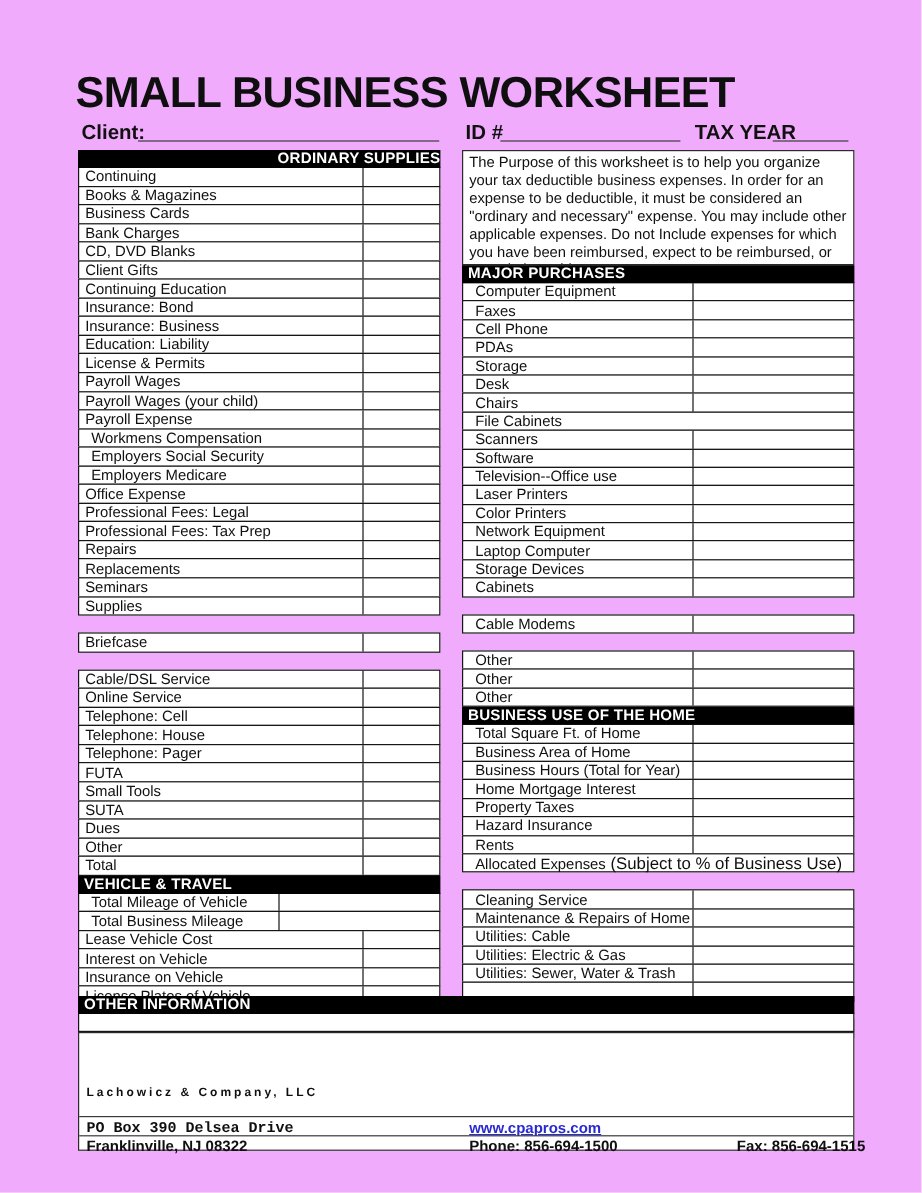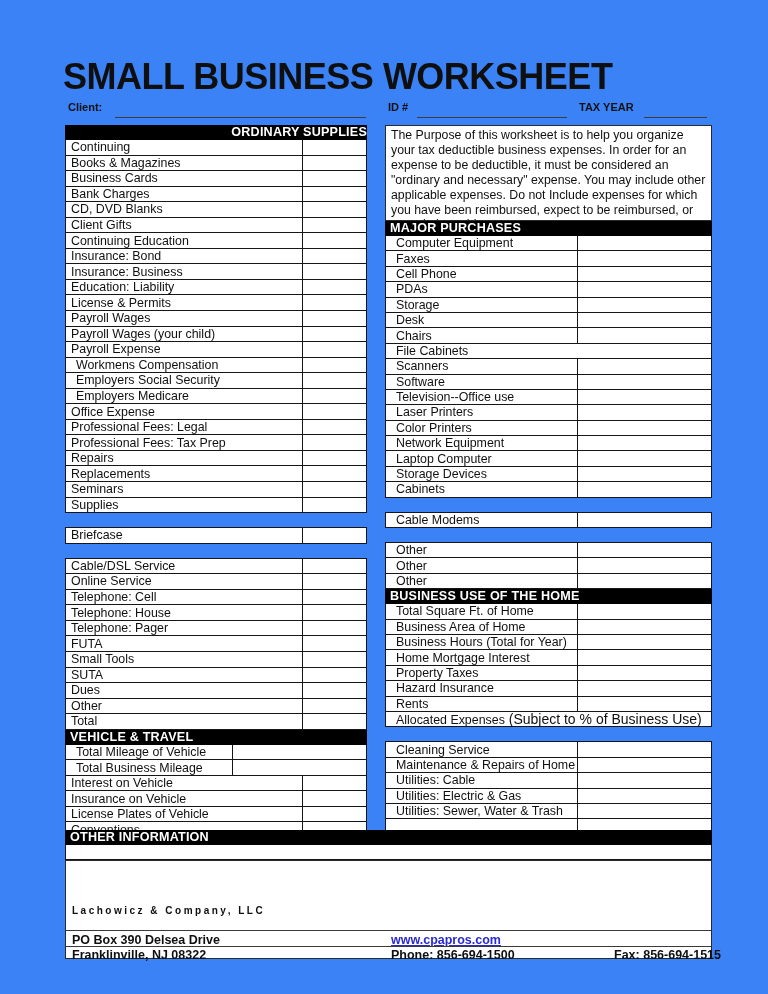--- a/index.html
+++ b/index.html
@@ -1,25 +1,25 @@
 <!DOCTYPE html>
 <html><head>
 <meta charset="utf-8">
 <style>
   html,body{margin:0;padding:0;background:#ffffff;}
   .page{
-    position:relative;width:768px;height:994px;background:#3b82f6;
+    position:relative;width:768px;height:994px;background:#f0abfc;
     font-family:"Liberation Sans","DejaVu Sans",sans-serif;color:#141414;
     overflow:hidden;
   }
   .title{
     position:absolute;left:63px;top:56px;font-size:36px;font-weight:bold;
     letter-spacing:-0.5px;color:#0f0f0f;white-space:nowrap;
   }
-  .fldlbl{position:absolute;font-size:11px;font-weight:bold;color:#111;}
+  .fldlbl{position:absolute;font-size:17px;font-weight:bold;color:#111;}
   .uline{position:absolute;height:0;border-bottom:1.6px solid #3c3c3c;}
 
   .t-left{position:absolute;left:65px;top:125px;width:302px;}
   .t-right{position:absolute;left:385px;top:125px;width:327px;}
 
   .bar{
     background:#000;color:#fff;font-weight:bold;font-size:12.6px;
     height:15px;line-height:15.5px;padding-left:5px;letter-spacing:0.2px;
     position:relative;z-index:2;
   }
@@ -234,20 +234,24 @@
     <div>
         <div class="row wide">
           <span class="lbl ind">Total Mileage of Vehicle</span>
           <span class="val"></span>
         </div>
         <div class="row wide">
           <span class="lbl ind">Total Business Mileage</span>
           <span class="val"></span>
         </div>
         <div class="row">
+          <span class="lbl">Lease Vehicle Cost</span>
+          <span class="val"></span>
+        </div>
+        <div class="row">
           <span class="lbl">Interest on Vehicle</span>
           <span class="val"></span>
         </div>
         <div class="row">
           <span class="lbl">Insurance on Vehicle</span>
           <span class="val"></span>
         </div>
         <div class="row">
           <span class="lbl">License Plates of Vehicle</span>
           <span class="val"></span>
@@ -410,21 +414,21 @@
         </div>
       </div>
   </div>
 
   <div class="bar otherbar">OTHER INFORMATION</div>
   <div class="emptyrow"></div>
 
   <div class="footerbox">
     <div class="company">Lachowicz &amp; Company, LLC</div>
     <div class="fline" style="top:69px;"></div>
-    <div class="ftxt" style="left:6px;top:72px;">PO Box 390 Delsea Drive</div>
+    <div class="ftxt" style="left:6px;top:72px;font-family:Liberation Mono, monospace;">PO Box 390 Delsea Drive</div>
     <div class="ftxt link" style="left:325px;top:72px;">www.cpapros.com</div>
     <div class="fline" style="top:85px;"></div>
     <div class="ftxt" style="left:6px;top:87px;">Franklinville, NJ 08322</div>
     <div class="ftxt" style="left:325px;top:87px;">Phone: 856-694-1500</div>
     <div class="ftxt" style="left:548px;top:87px;">Fax: 856-694-1515</div>
   </div>
 
 </div>
 
 </body></html>

